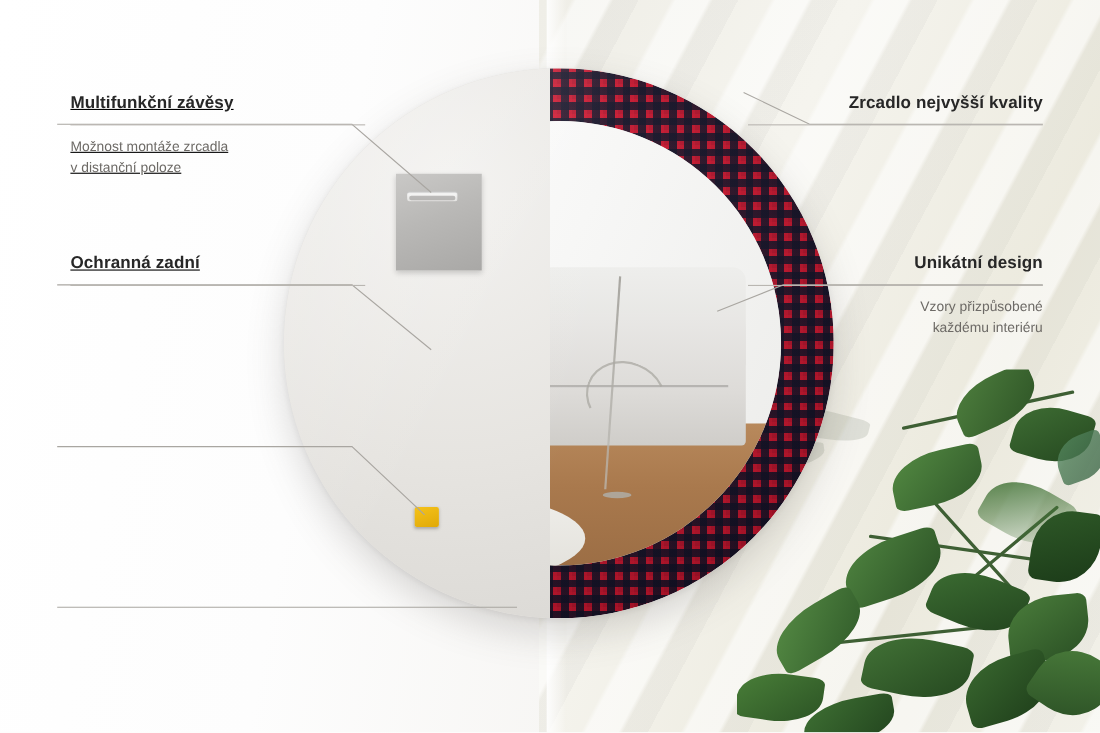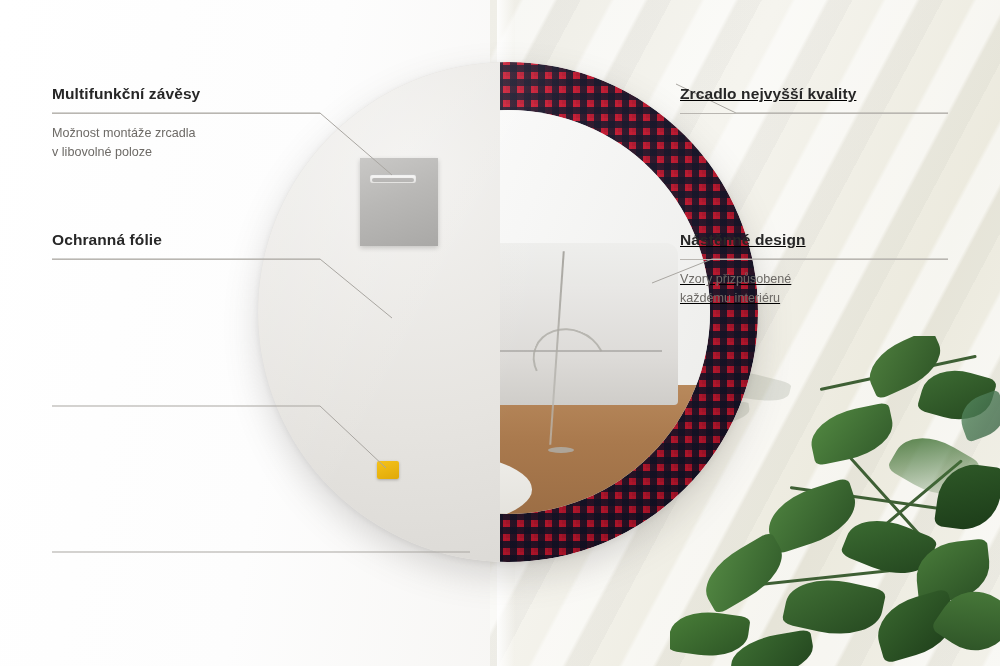--- a/index.html
+++ b/index.html
@@ -98,23 +98,23 @@
     box-shadow:0 1px 3px rgba(0,0,0,0.25);}
 
   
   .lines{position:absolute;inset:0;pointer-events:none;}
 
   
   .callout{position:absolute;}
   .callout .title{font-size:15.5px;font-weight:bold;color:#272727;letter-spacing:.1px;line-height:1.32;margin:0;}
   .callout .rule{height:1px;background:#b9b6b1;margin:9px 0 10px 0;}
   .callout .desc{font-size:12.6px;color:#6d6a66;line-height:1.48;margin:0;font-weight:400;}
-  .callout.right{text-decoration:underline;}
-
-  .c-left{left:52px;width:268px;}
+  .callout.right{text-align:right;}
+
+  .c-left{left:64px;width:268px;text-decoration:underline;}
   .c-right{width:268px;}
 </style>
 </head>
 <body>
 
 <div class="stage">
 
   <div class="bg-left"></div>
   <div class="bg-right"></div>
   <div class="bg-right-stripes"></div>
@@ -192,35 +192,35 @@
       <path d="M52 552 H470"></path>
       <path d="M948 113 H736 L676 84"></path>
       <path d="M948 259 H712 L652 283"></path>
     </g>
   </svg>
 
   <div class="callout c-left" style="top:84px;">
     <p class="title">Multifunkční závěsy</p>
     <div class="rule"></div>
     <p class="desc" style="white-space:pre-line">Možnost montáže zrcadla
-v libovolné poloze</p>
+v distanční poloze</p>
   </div>
 
   <div class="callout c-left" style="top:230px;">
-    <p class="title">Ochranná fólie</p>
+    <p class="title">Ochranná zadní</p>
     <div class="rule"></div>
   </div>
 
 
 
   <div class="callout c-right right" style="left:680px;top:84px;">
     <p class="title">Zrcadlo nejvyšší kvality</p>
     <div class="rule"></div>
   </div>
 
   <div class="callout c-right right" style="left:680px;top:230px;">
-    <p class="title">Nástěnné design</p>
+    <p class="title">Unikátní design</p>
     <div class="rule"></div>
     <p class="desc" style="white-space:pre-line">Vzory přizpůsobené
 každému interiéru</p>
   </div>
 
 </div>
 
 </body></html>

